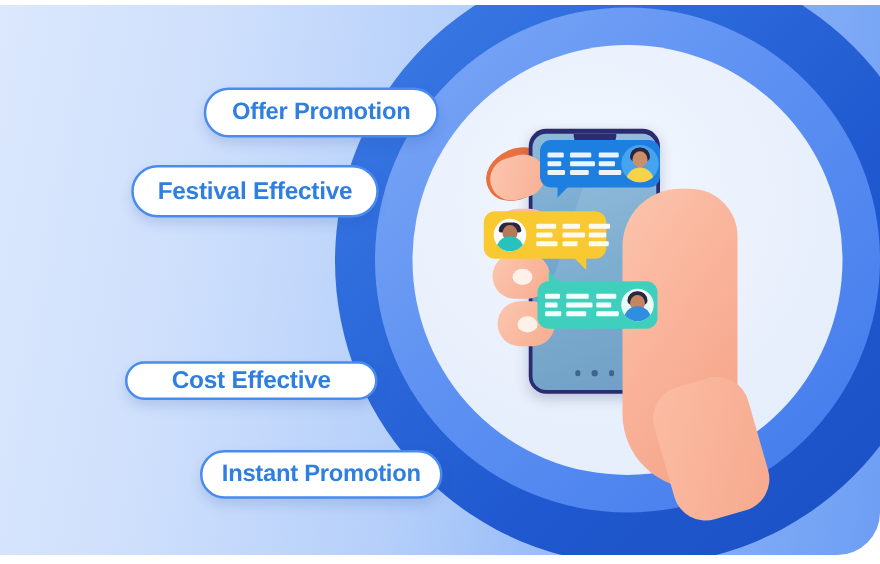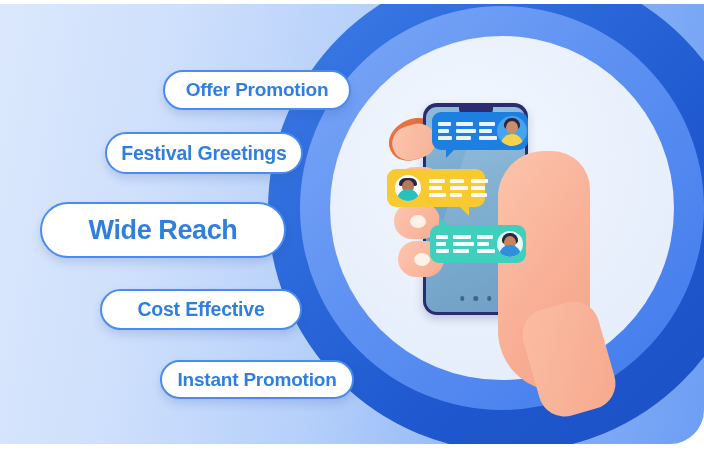--- a/index.html
+++ b/index.html
@@ -62,21 +62,21 @@
     border-radius: 999px;
     color: #2f7fe0;
     font-weight: bold;
     letter-spacing: -0.2px;
     white-space: nowrap;
     box-shadow: 0 5px 9px rgba(40, 80, 160, 0.17);
   }
   .pill-1 { left: 163px; top: 66px;  width: 188px; height: 40px; font-size: 19px; }
   .pill-2 { left: 105px; top: 128px; width: 198px; height: 42px; font-size: 19.5px; }
   .pill-3 { left: 40px;  top: 198px; width: 246px; height: 56px; font-size: 27px; border-width: 2.5px; letter-spacing: -0.4px; }
-  .pill-4 { left: 100px; top: 285px; width: 202px; height: 41px; font-size: 19.5px; }
+  .pill-4 { left: 100px; top: 285px; width: 202px; height: 31px; font-size: 19.5px; }
   .pill-5 { left: 160px; top: 356px; width: 194px; height: 39px; font-size: 19px; }
 
   
   .illus {
     position: absolute;
     left: 380px; top: 85px;
     width: 220px; height: 300px;
   }
 
   .thumb-back {
@@ -361,24 +361,21 @@
         </div>
         <span class="tail"></span>
       </div>
 
     </div>
 
     <div class="pill pill-1">
       <span>Offer Promotion</span>
     </div>
     <div class="pill pill-2">
-      <span>Festival Greetings</span>
-    </div>
-    <div class="pill pill-3">
-      <span>Wide Reach</span>
+      <span>Festival Effective</span>
     </div>
     <div class="pill pill-4">
       <span>Cost Effective</span>
     </div>
     <div class="pill pill-5">
       <span>Instant Promotion</span>
     </div>
 
   </div>
 </div>

